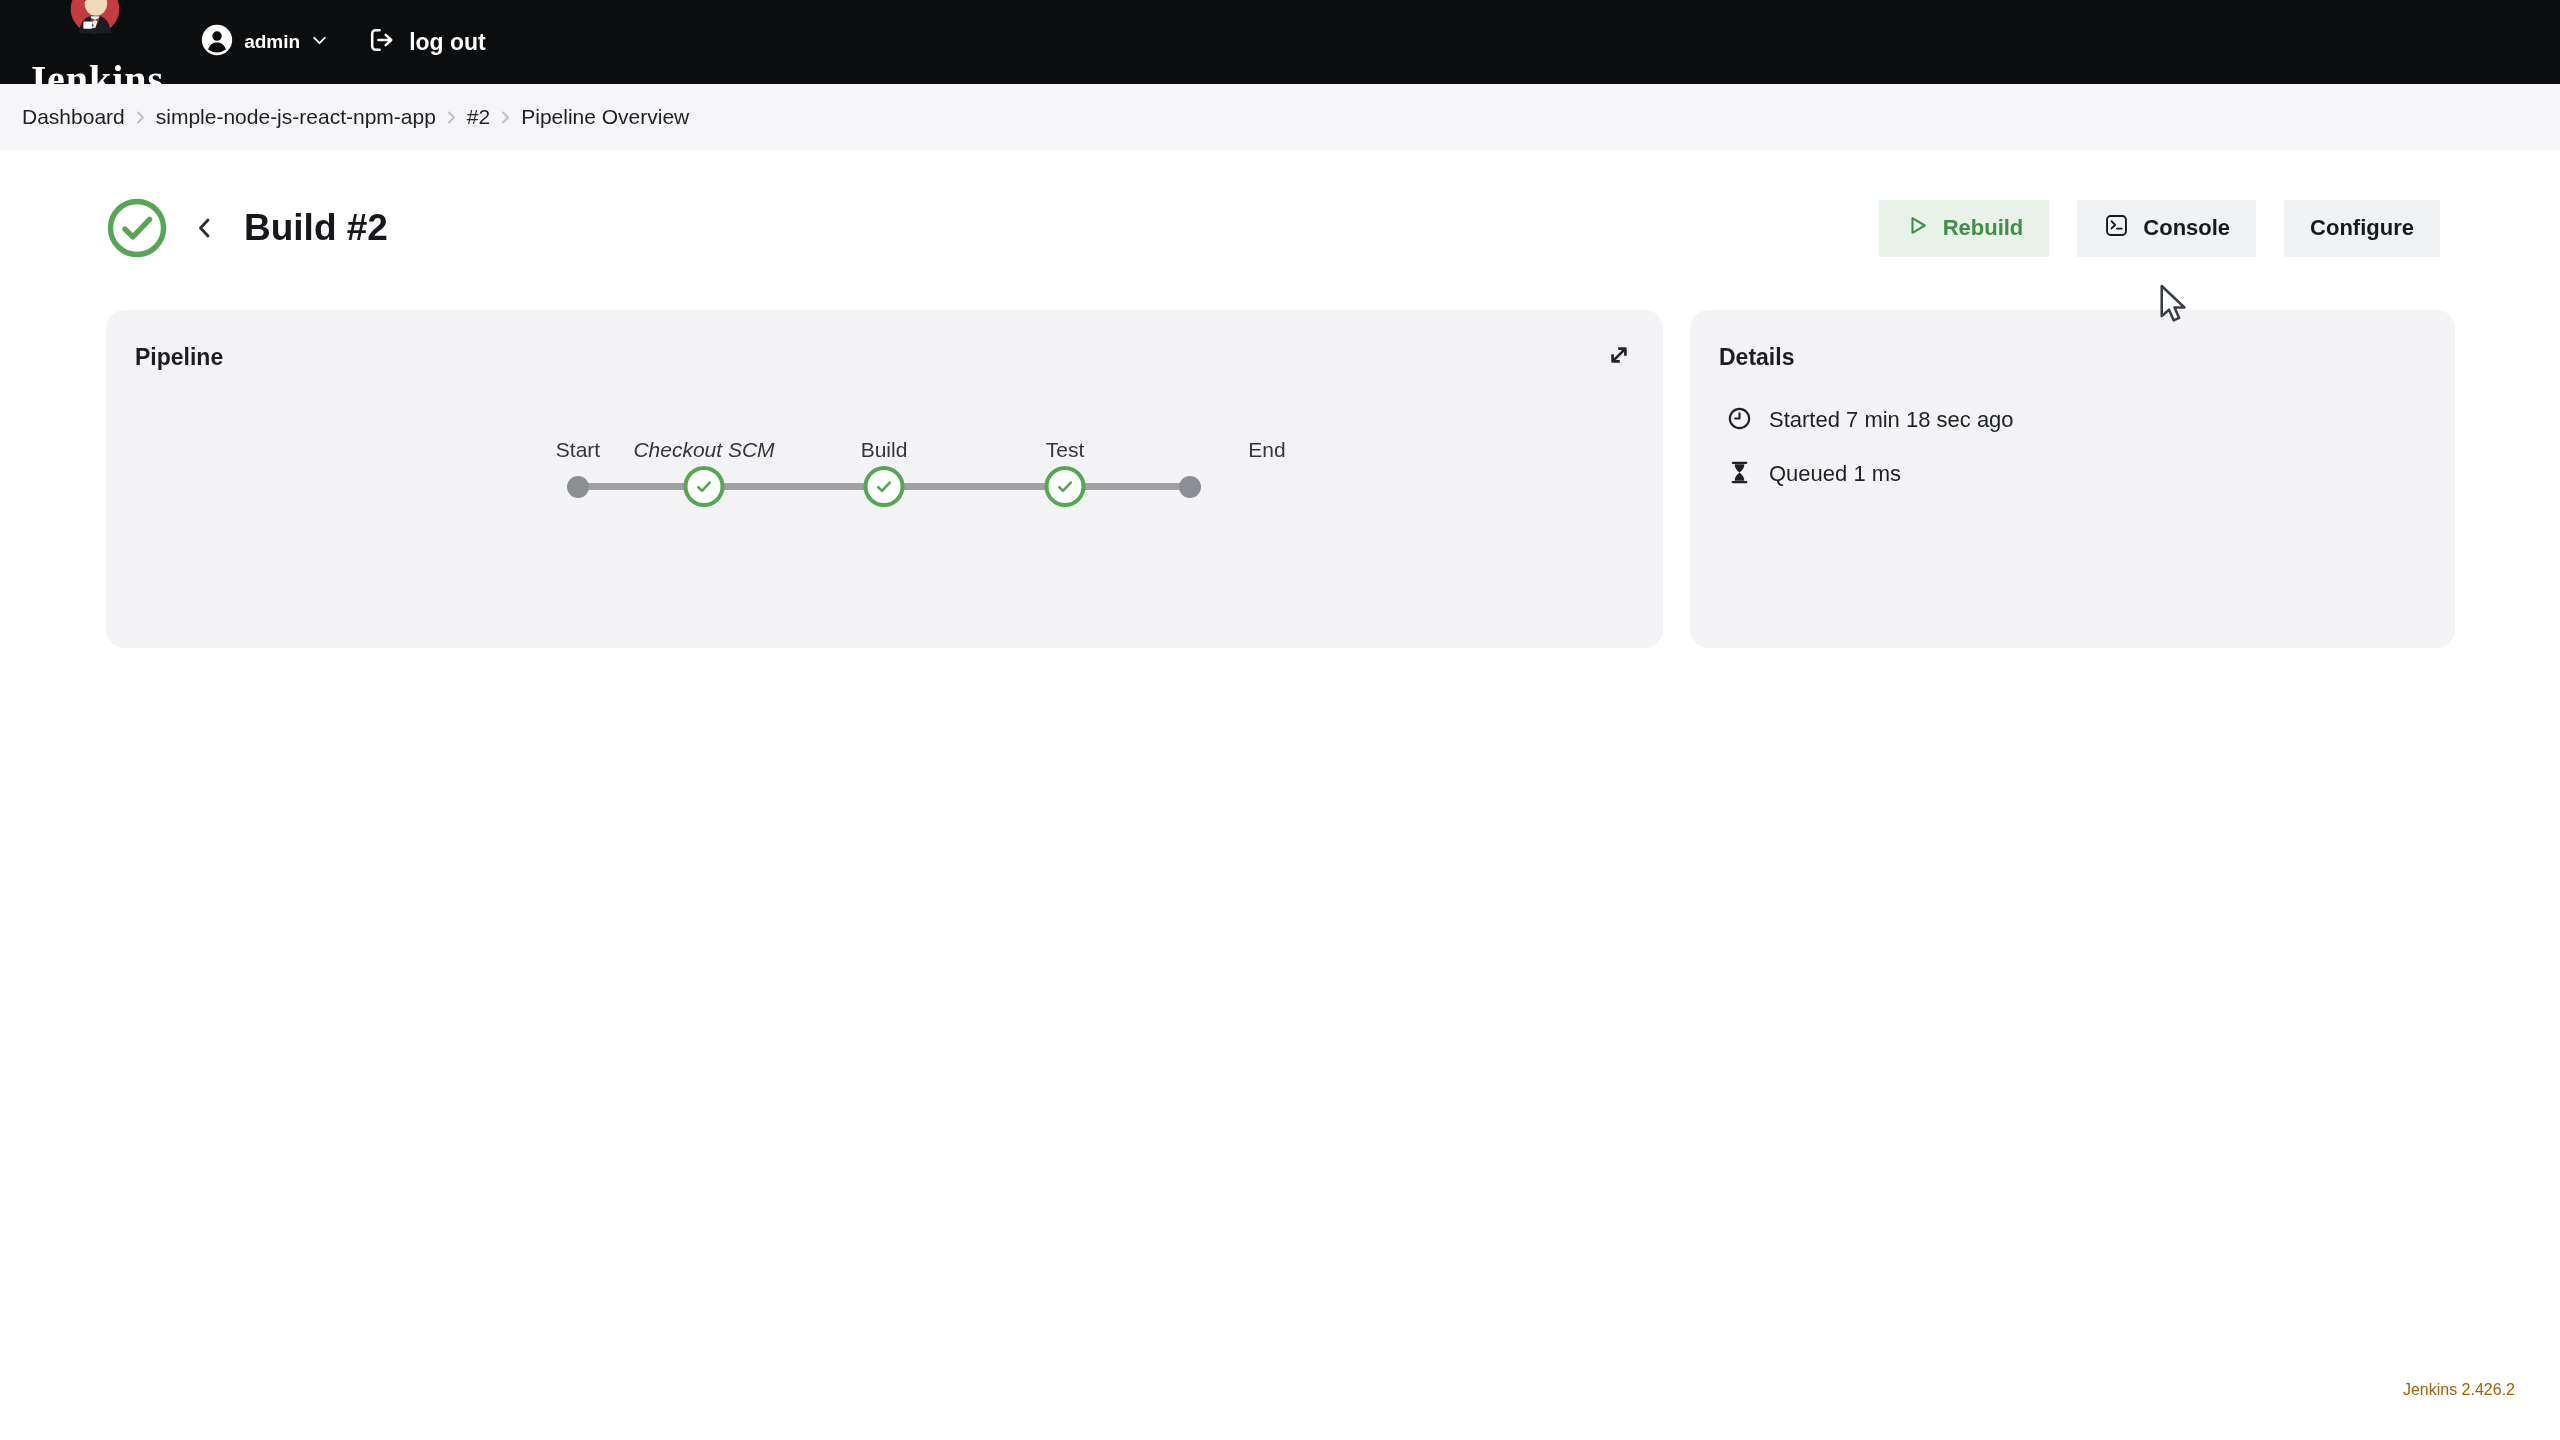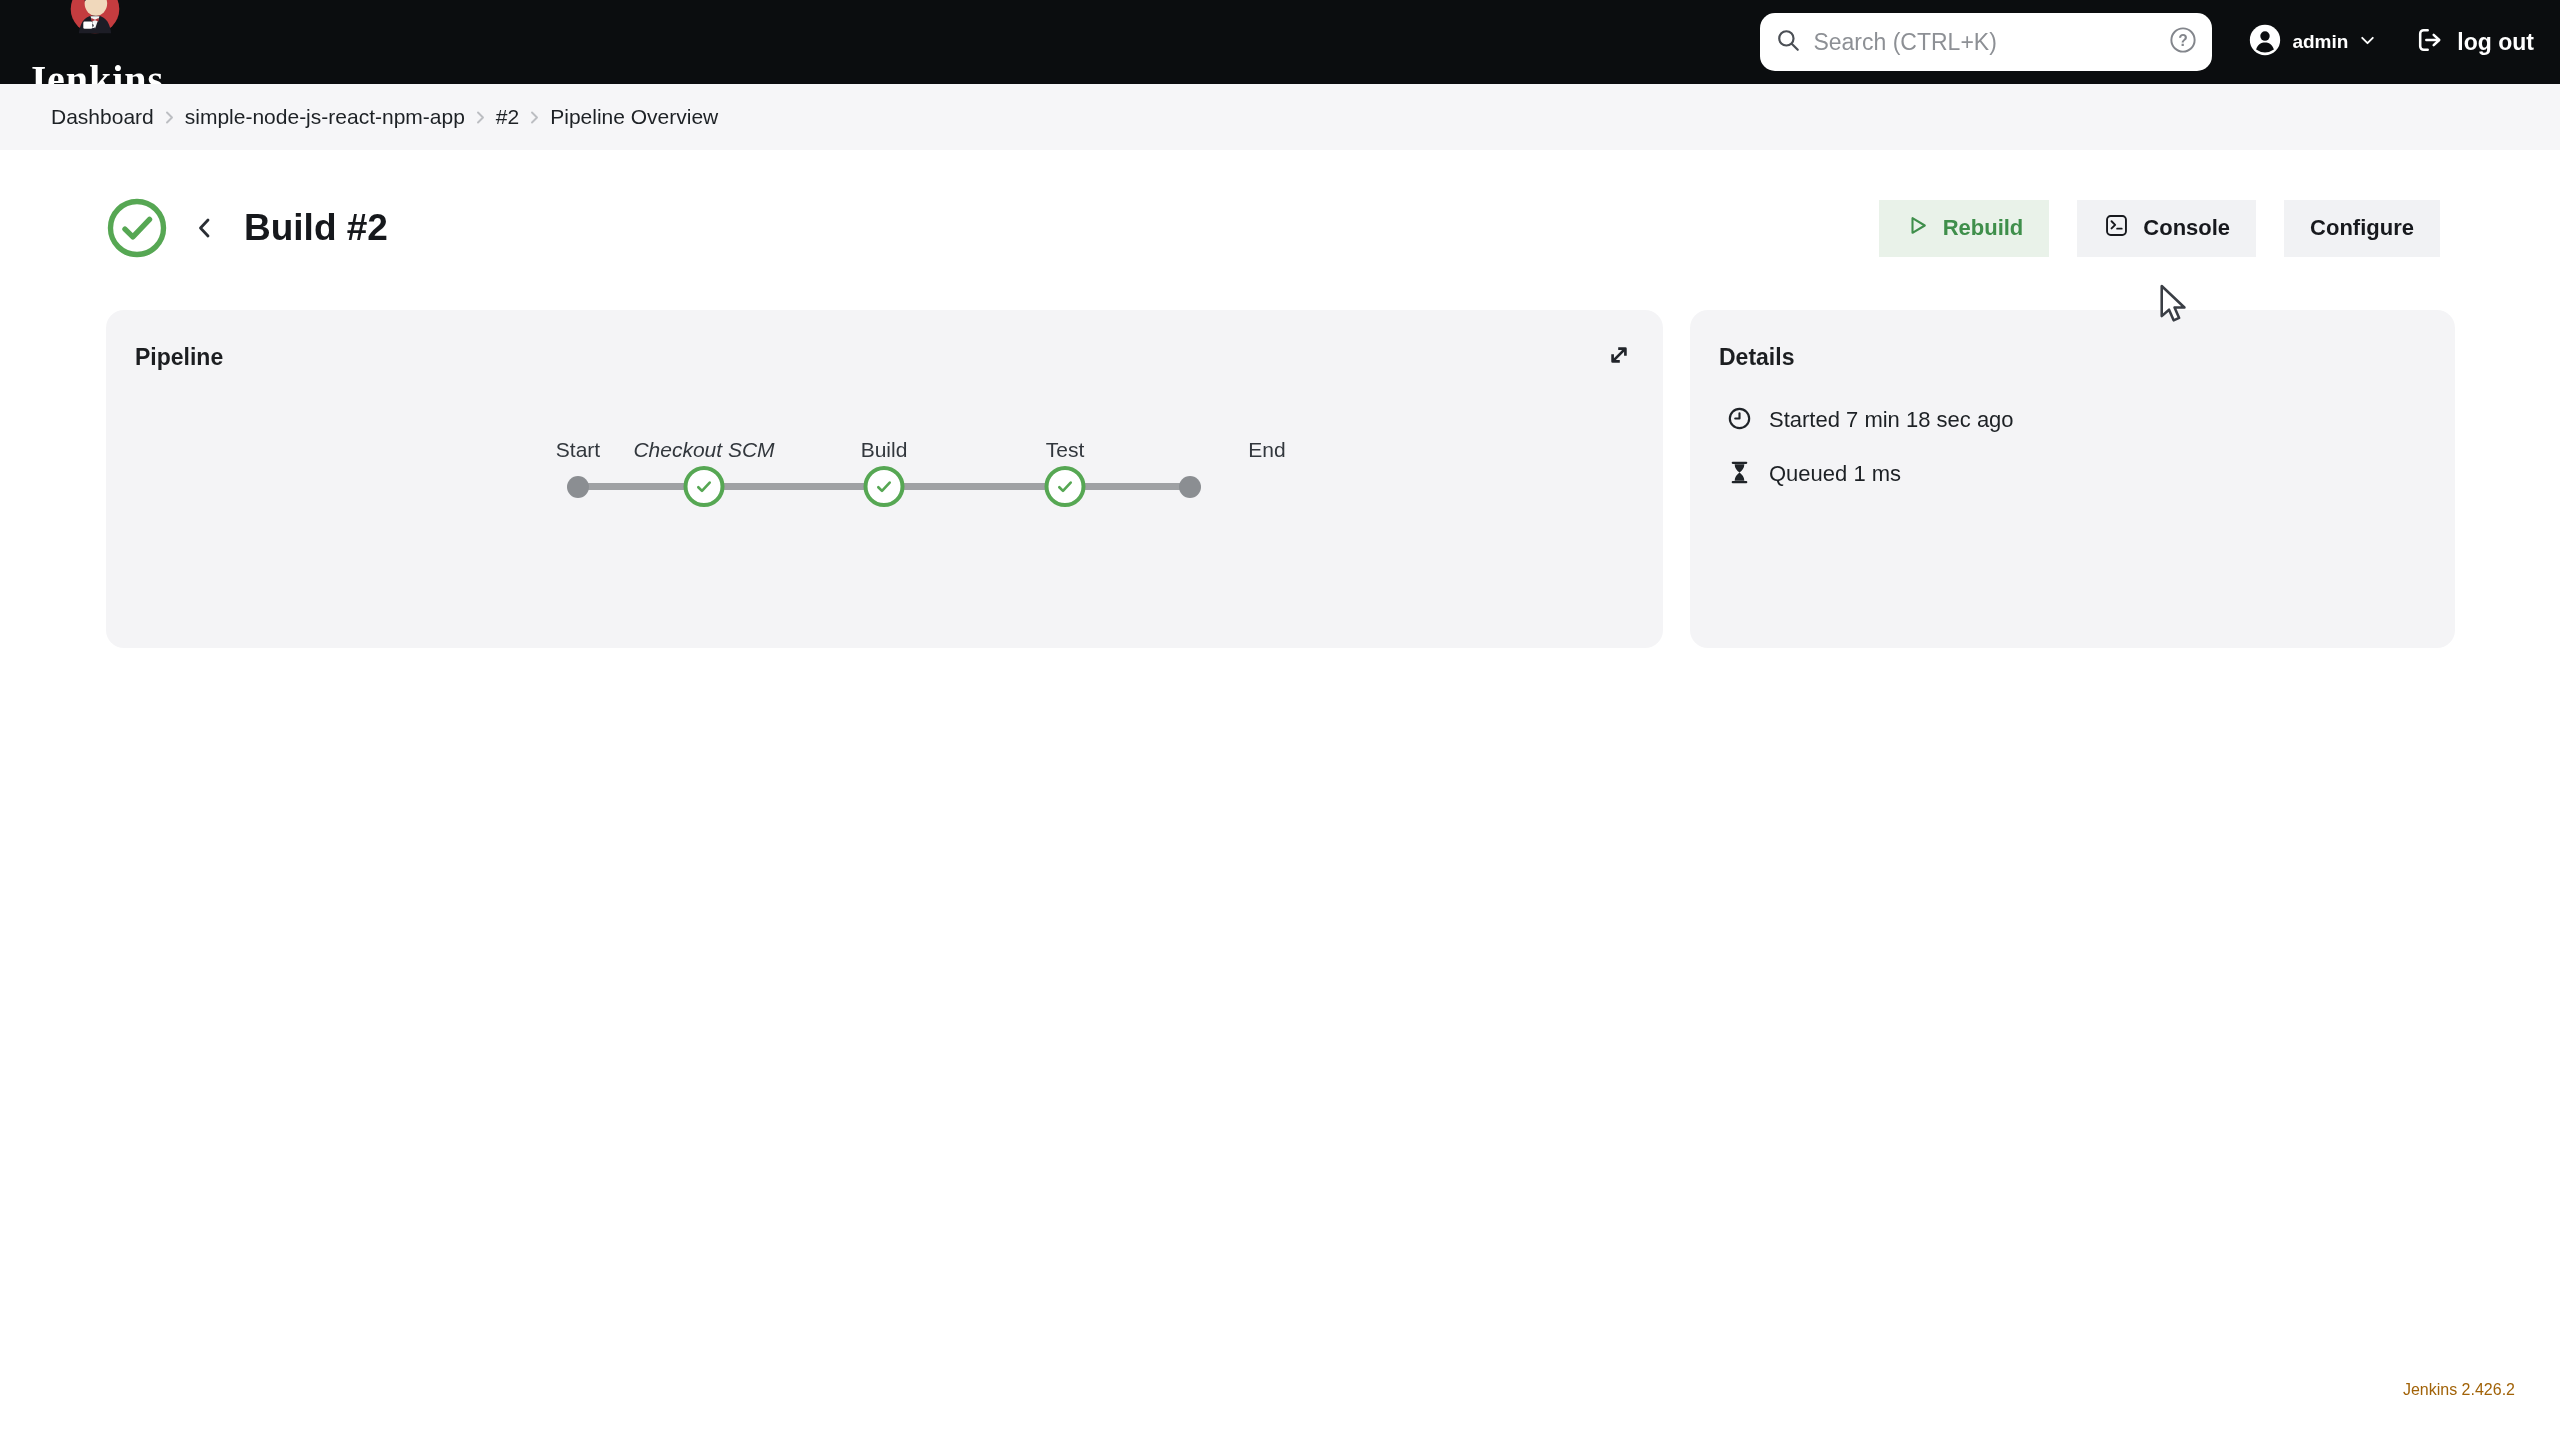--- a/index.html
+++ b/index.html
@@ -29,21 +29,21 @@
   }
   .searchbox input::placeholder { color:#8d9095; }
   .nav-user { display:flex; align-items:center; gap:10px; margin-left:36px; cursor:pointer; }
   .nav-user .name { color:#ffffff; font-weight:700; font-size:19px; }
   .nav-logout { display:flex; align-items:center; gap:12px; margin-left:38px; cursor:pointer; }
   .nav-logout .label { color:#ffffff; font-weight:700; font-size:23px; }
 
   
   .breadcrumb-bar {
     position:absolute; top:84px; left:0; width:2560px; height:66px;
-    background:#f6f6f8; display:flex; align-items:center; padding:0 51px; gap:7px;
+    background:#f6f6f8; display:flex; align-items:center; padding:0 22px; gap:7px;
   }
   .crumb { font-size:21px; color:#1d2125; cursor:pointer; white-space:nowrap; }
   .crumb-sep { display:flex; align-items:center; }
 
   
   .build-header {
     position:absolute; top:196px; left:106px; right:120px; height:64px;
     display:flex; align-items:center;
   }
   .status-circle { width:62px; height:62px; flex:0 0 auto; }
@@ -109,35 +109,20 @@
           <path d="M26 40 l4 2 4 -2 v4 l-4 -1.5 -4 1.5 z" fill="#b03237"></path>
           <ellipse cx="31" cy="24" rx="12.5" ry="13.5" fill="#f0d8bb"></ellipse>
           <path d="M18.5 22 C18 12 26 8 32 8.5 C40 9 44.5 14 44.5 20 C40 16 36 15 33 15 C33 13 32 12 31 11.5 C31.5 13 31 14.5 30 15.5 C26 15 21.5 17.5 18.5 22 Z" fill="#26262e"></path>
           <rect x="17" y="44" width="10" height="8" rx="1.5" fill="#ffffff"></rect>
           <path d="M27 45.5 c3.4 0 3.4 5 0 5" fill="none" stroke="#ffffff" stroke-width="1.6"></path>
         </svg>
       </span>
       <span class="brand-text">Jenkins</span>
     </div>
 
-    <div class="searchbox">
-      <span>
-        <svg width="26" height="26" viewBox="0 0 24 24" fill="none" stroke="#4b4f55" stroke-width="2">
-          <circle cx="10.5" cy="10.5" r="6.6"></circle>
-          <line x1="15.4" y1="15.4" x2="21" y2="21" stroke-linecap="round"></line>
-        </svg>
-      </span>
-      <input type="text" value="" placeholder="Search (CTRL+K)" style="">
-      <span>
-        <svg width="28" height="28" viewBox="0 0 26 26" fill="none">
-          <circle cx="13" cy="13" r="10.8" stroke="#83868c" stroke-width="1.8"></circle>
-          <text x="13" y="18.2" text-anchor="middle" font-size="14.5" font-weight="bold" fill="#83868c" font-family="Liberation Sans, sans-serif">?</text>
-        </svg>
-      </span>
-    </div>
 
     <div class="nav-user">
       <span>
         <svg width="34" height="34" viewBox="0 0 26 26">
           <circle cx="13" cy="13" r="11.6" fill="#ffffff"></circle>
           <circle cx="13" cy="10" r="3.6" fill="#0b0d0f"></circle>
           <path d="M6.2 20.3 c1.2-3.9 4-5.3 6.8-5.3 s5.6 1.4 6.8 5.3 a11.6 11.6 0 0 1 -13.6 0 z" fill="#0b0d0f"></path>
         </svg>
       </span>
       <span class="name">admin</span>

